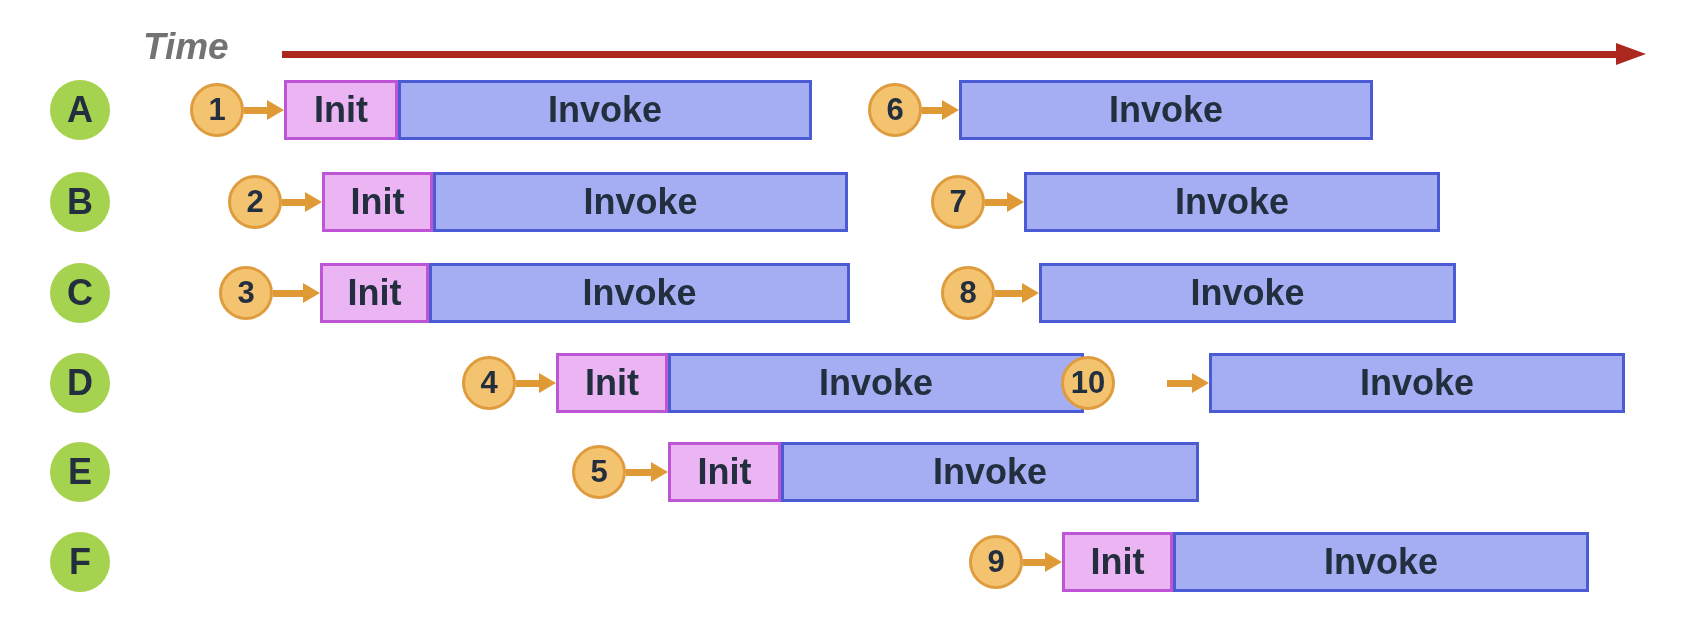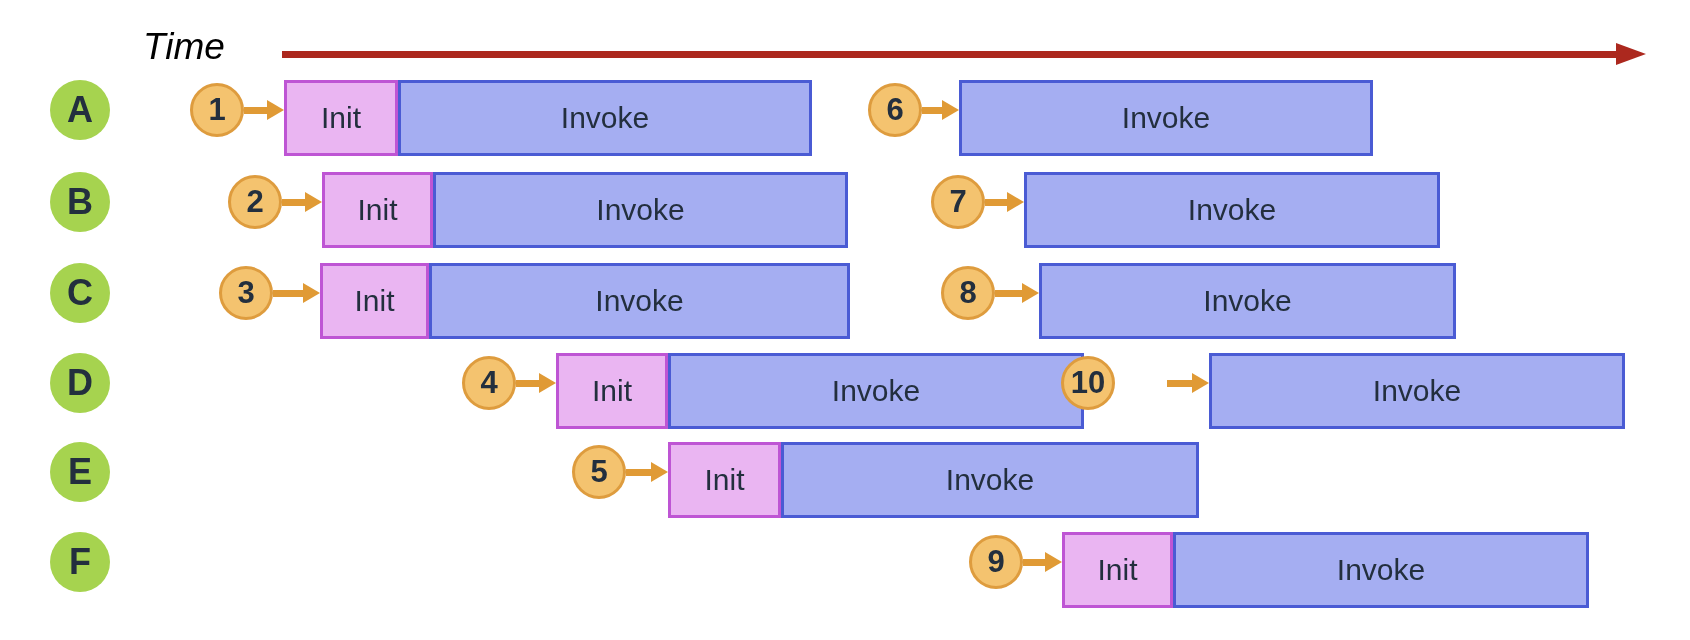--- a/index.html
+++ b/index.html
@@ -6,23 +6,23 @@
   #stage{
     position:relative;
     width:1690px;height:640px;
     background:#ffffff;
     font-family:"Liberation Sans", sans-serif;
     overflow:hidden;
   }
   .time-label{
     position:absolute;
     font-size:37px;
-    font-weight:normal;
+    font-weight:bold;
     font-style:italic;
-    color:#000000;
+    color:#737373;
     line-height:1;
   }
   .axis-line{
     position:absolute;
     height:7px;
     background:#AC281E;
   }
   .axis-head{
     position:absolute;
     width:0;height:0;
@@ -57,25 +57,25 @@
   }
   .ev-head{
     position:absolute;
     width:0;height:0;
     border-top:10px solid transparent;
     border-bottom:10px solid transparent;
     border-left:17px solid #E09A35;
   }
   .block{
     position:absolute;
-    height:76px;
+    height:60px;
     box-sizing:border-box;
     border:3px solid;
     color:#232F3E;
-    font-size:30px;font-weight:400;
+    font-size:36px;font-weight:700;
     display:flex;align-items:center;justify-content:center;
   }
   .block.init{background:#EAB5F2;border-color:#BE55D4;}
   .block.invoke{background:#A5AEF2;border-color:#4A5BD4;}
 </style>
 </head>
 <body>
 
 <div id="stage">
   <div class="time-label" style="left: 143px; top: 28px;">Time</div>

